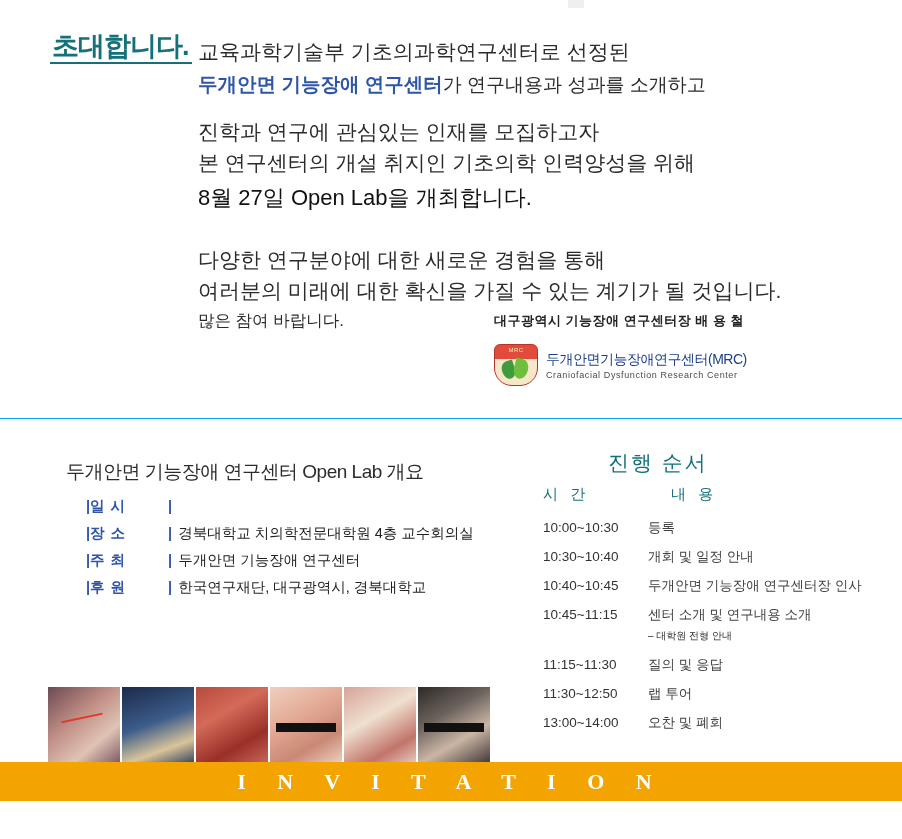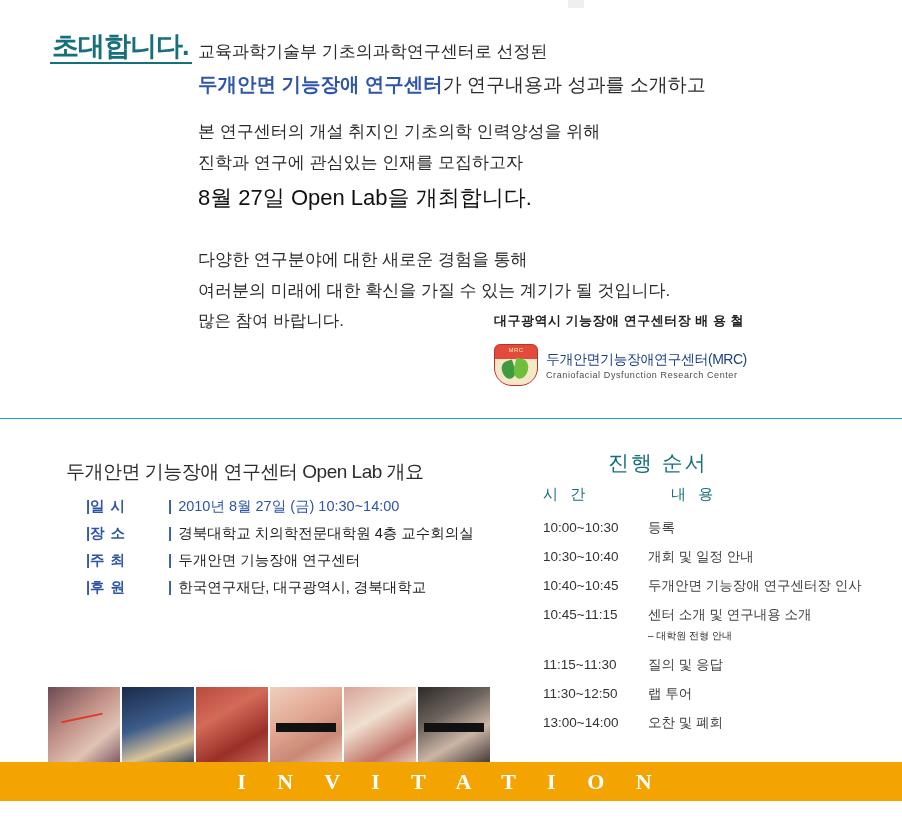--- a/index.html
+++ b/index.html
@@ -40,21 +40,21 @@
     height: 2px;
     background: #16707a;
   }
   .invite-body {
     position: absolute;
     left: 198px;
     top: 36px;
     width: 660px;
   }
   .ln {
-    font-size: 17px;
+    font-size: 21px;
     line-height: 31px;
     color: #2b2b2b;
     white-space: nowrap;
   }
   .ln.blue {
     font-size: 19px;
     line-height: 34px;
   }
   .hl {
     color: #2e55a8;
@@ -318,22 +318,22 @@
 <div class="top-section">
   <div class="corner-tab"></div>
 
   <div class="invite-heading">초대합니다.</div>
   <div class="invite-underline"></div>
 
   <div class="invite-body">
     <div class="ln">교육과학기술부 기초의과학연구센터로 선정된</div>
     <div class="ln blue"><span class="hl">두개안면 기능장애 연구센터</span><span>가 연구내용과 성과를 소개하고</span></div>
     <div class="gap-sm"></div>
+    <div class="ln">진학과 연구에 관심있는 인재를 모집하고자</div>
     <div class="ln">본 연구센터의 개설 취지인 기초의학 인력양성을 위해</div>
-    <div class="ln">진학과 연구에 관심있는 인재를 모집하고자</div>
     <div class="ln big">8월 27일 Open Lab을 개최합니다.</div>
     <div class="gap-md"></div>
     <div class="ln">다양한 연구분야에 대한 새로운 경험을 통해</div>
     <div class="ln">여러분의 미래에 대한 확신을 가질 수 있는 계기가 될 것입니다.</div>
   </div>
 
   <div class="closing-row">
     <span class="closing-text">많은 참여 바랍니다.</span>
     <span class="signature">대구광역시 기능장애 연구센터장 배 용 철</span>
   </div>
@@ -353,21 +353,20 @@
 
 <div class="bottom-section">
 
   <div class="overview-title">두개안면 기능장애 연구센터 Open Lab 개요</div>
 
   <div class="info-list">
     <div class="info-row">
       <span class="bar">|</span>
       <span class="info-key">일     시</span>
       <span class="bar">|</span>
-      <span class="info-val blue" style="margin-left:6px">2010년 8월 27일 (금) 10:30~14:00</span>
     </div>
     <div class="info-row">
       <span class="bar">|</span>
       <span class="info-key">장     소</span>
       <span class="bar">|</span>
       <span class="info-val" style="margin-left:6px">경북대학교 치의학전문대학원 4층 교수회의실</span>
     </div>
     <div class="info-row">
       <span class="bar">|</span>
       <span class="info-key">주     최</span>

